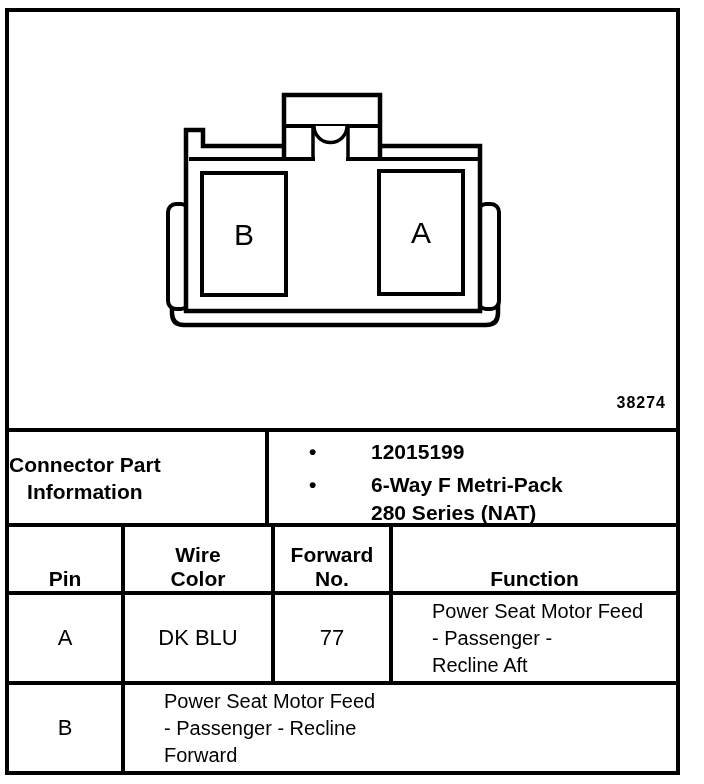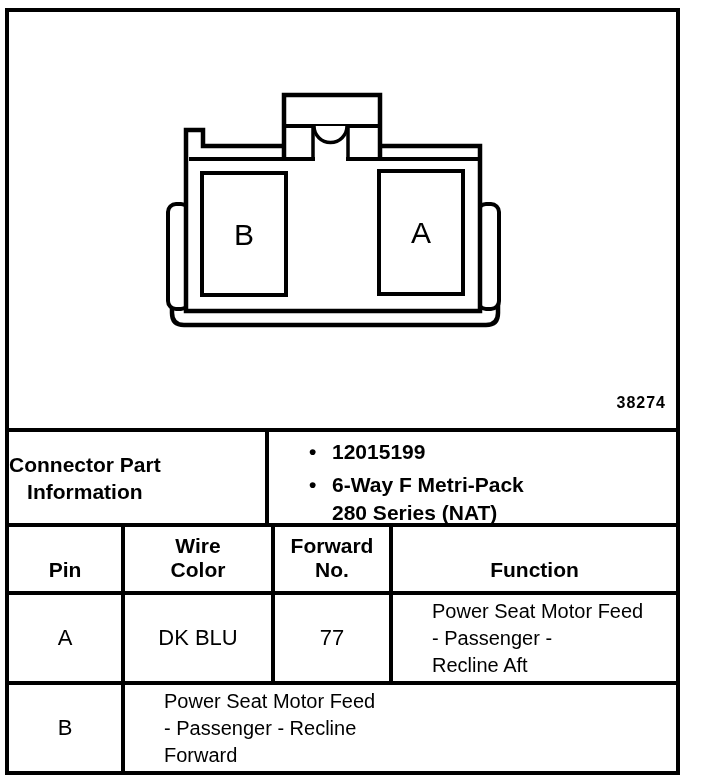--- a/index.html
+++ b/index.html
@@ -75,21 +75,21 @@
     font-weight: 700;
     font-size: 21px;
     line-height: 28px;
     margin-bottom: 5px;
   }
   .bullet-item .bullet {
     width: 23px;
     flex: none;
     font-size: 21px;
   }
-  .bullet-item .bullet-text { white-space: pre-line; }
+  .bullet-item .bullet-text { white-space: pre-line; margin-left: 39px; }
   
   .thead, .trow {
     display: flex;
     border-bottom: 4px solid #000;
     box-sizing: border-box;
     flex: none;
   }
   .thead { height: 68px; }
   .trow  { height: 90px; }
   .trow.last { flex: 1; border-bottom: none; }
@@ -99,21 +99,20 @@
     display: flex;
     align-items: center;
     justify-content: center;
   }
   .c1 { width: 116px; flex: none; }
   .c2 { width: 150px; flex: none; }
   .c3 { width: 118px; flex: none; }
   .c4 { flex: 1; border-right: none; }
   .thead .cell {
     align-items: flex-end;
-    padding-bottom: 9px;
     font-weight: 700;
     font-size: 21px;
     line-height: 24px;
     text-align: center;
     white-space: pre-line;
   }
   .td { font-size: 22px; }
   .cell.fn {
     align-items: center;
     justify-content: flex-start;

